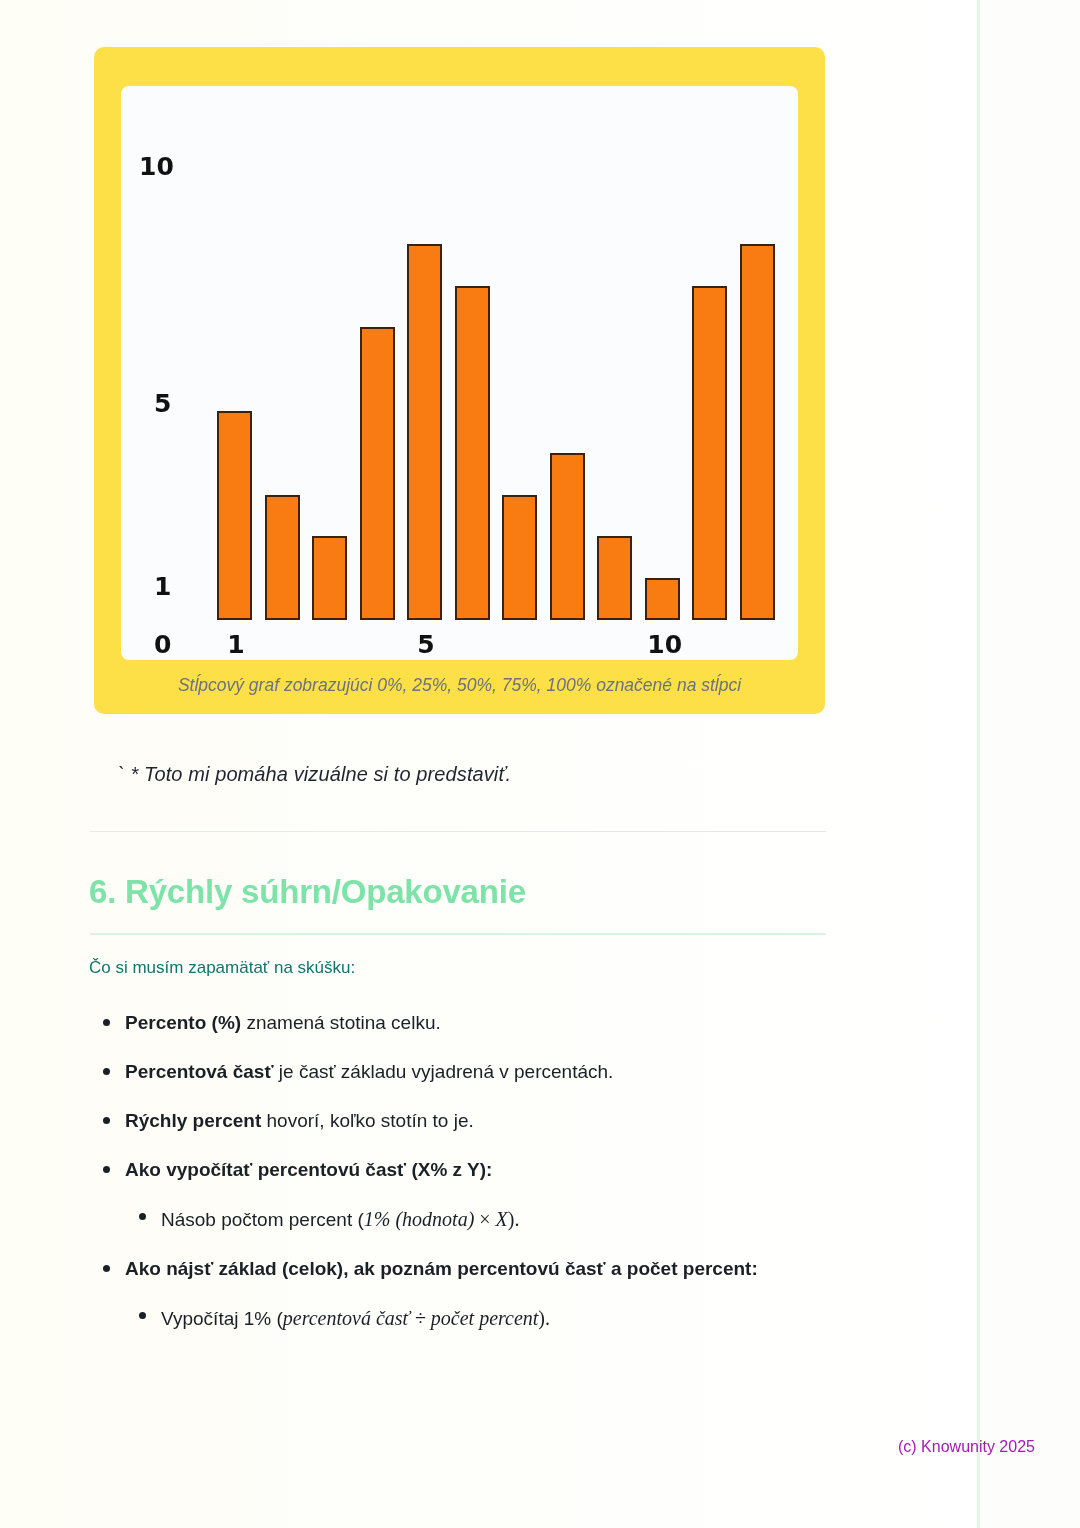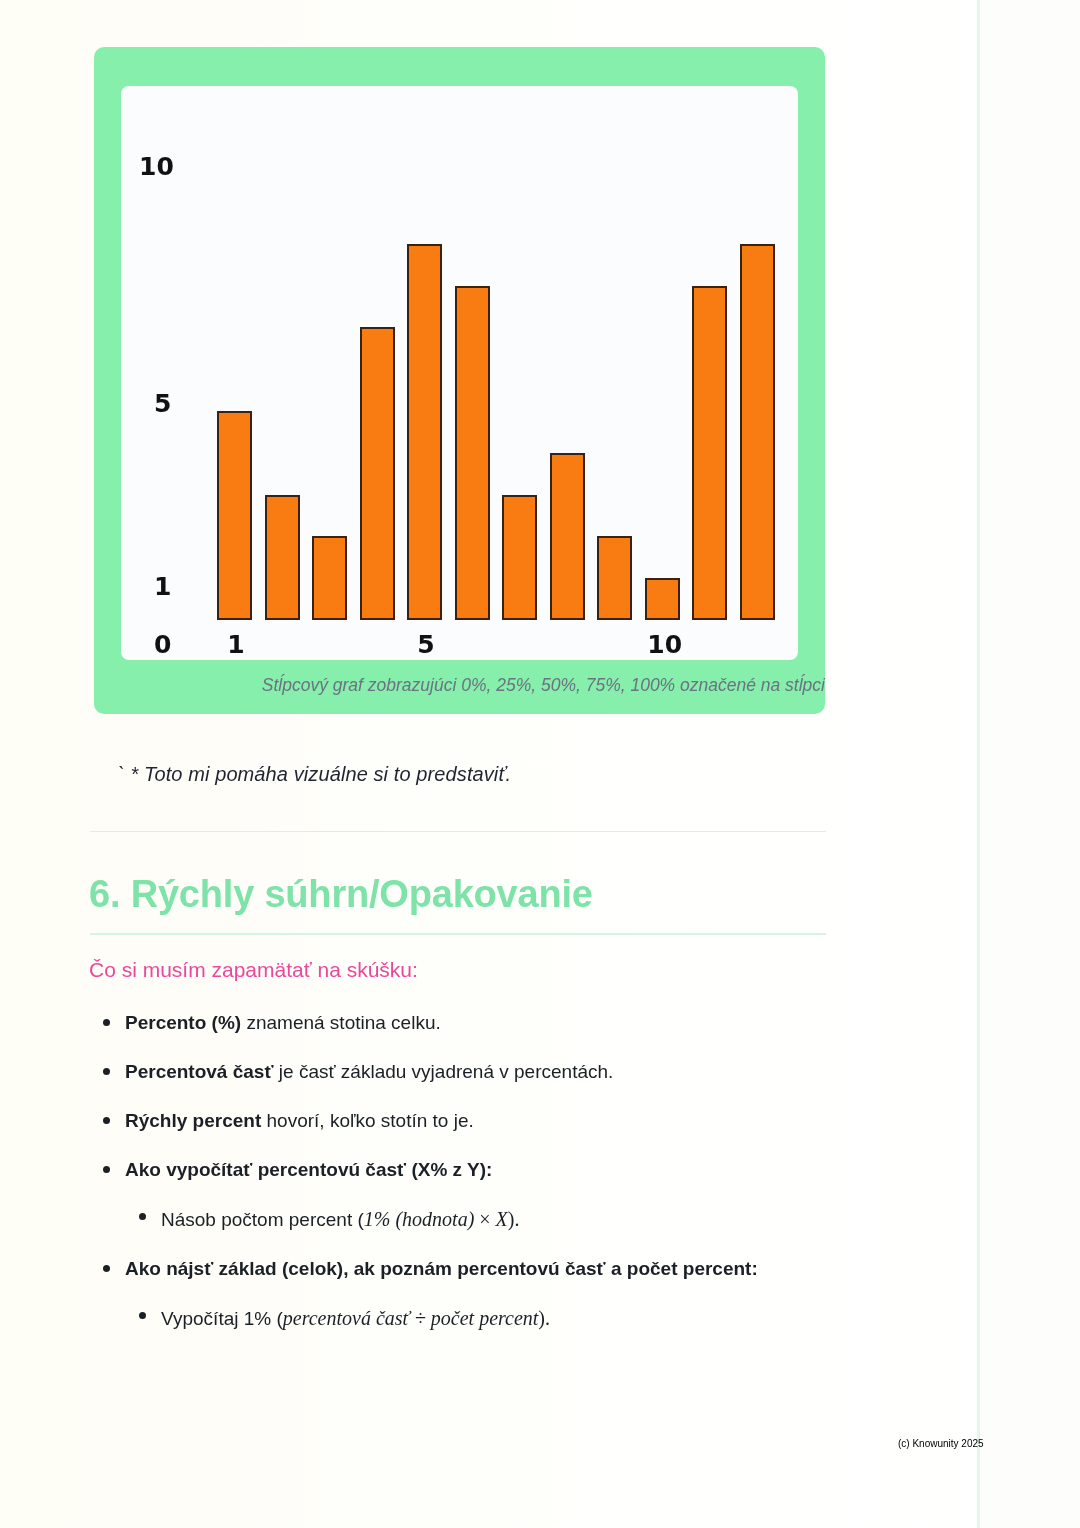--- a/index.html
+++ b/index.html
@@ -33,21 +33,21 @@
     position: absolute;
     left: 0; top: 0;
     width: 978px; height: 1528px;
   }
 
   
   .figure-card {
     position: absolute;
     left: 94px; top: 47px;
     width: 731px; height: 667px;
-    background: #86efac;
+    background: #fde047;
     border-radius: 10px;
   }
   .chart-frame {
     position: absolute;
     left: 27px; top: 39px;
     width: 677px; height: 574px;
     background: #fbfcfd;
     border-radius: 8px;
   }
   .plot {
@@ -79,21 +79,21 @@
   .bar {
     position: absolute;
     bottom: 0;
     background: #f97c12;
     border: 2px solid #3b2210;
   }
   .caption {
     position: absolute;
     left: 0; top: 628px;
     width: 731px;
-    text-align: right;
+    text-align: center;
     font-style: italic;
     font-size: 17.5px;
     color: #6b7280;
   }
 
   
   .note {
     position: absolute;
     left: 90px; top: 763px;
     width: 740px;
@@ -106,37 +106,37 @@
   .rule {
     position: absolute;
     left: 90px; top: 831px;
     width: 736px; height: 1px;
     background: #e6e8ea;
   }
   .section-heading {
     position: absolute;
     left: 89px; top: 873px;
     width: 740px;
-    font-size: 38px;
+    font-size: 33px;
     font-weight: 700;
     color: #7ee3a8;
     letter-spacing: -0.2px;
   }
   .heading-rule {
     position: absolute;
     left: 90px; top: 933px;
     width: 736px; height: 2px;
     background: #d8f3e2;
   }
   .lead {
     position: absolute;
     left: 89px; top: 958px;
     width: 740px;
-    font-size: 21px;
-    color: #ec4899;
+    font-size: 17px;
+    color: #0f766e;
   }
 
   ul.lvl1 {
     position: absolute;
     left: 89px; top: 1010px;
     width: 760px;
     list-style: none;
   }
   ul.lvl1 > li {
     position: relative;
@@ -184,22 +184,22 @@
   }
   .mathup {
     font-family: "Liberation Serif", serif;
     font-style: normal;
     font-size: 20px;
   }
 
   .watermark {
     position: absolute;
     left: 898px; top: 1438px;
-    font-size: 10px;
-    color: #000000;
+    font-size: 16px;
+    color: #a21caf;
     white-space: nowrap;
   }
 </style>
 </head>
 <body>
 
 <div class="page-wash"></div>
 <div class="right-strip"></div>
 <div class="green-divider"></div>
 

